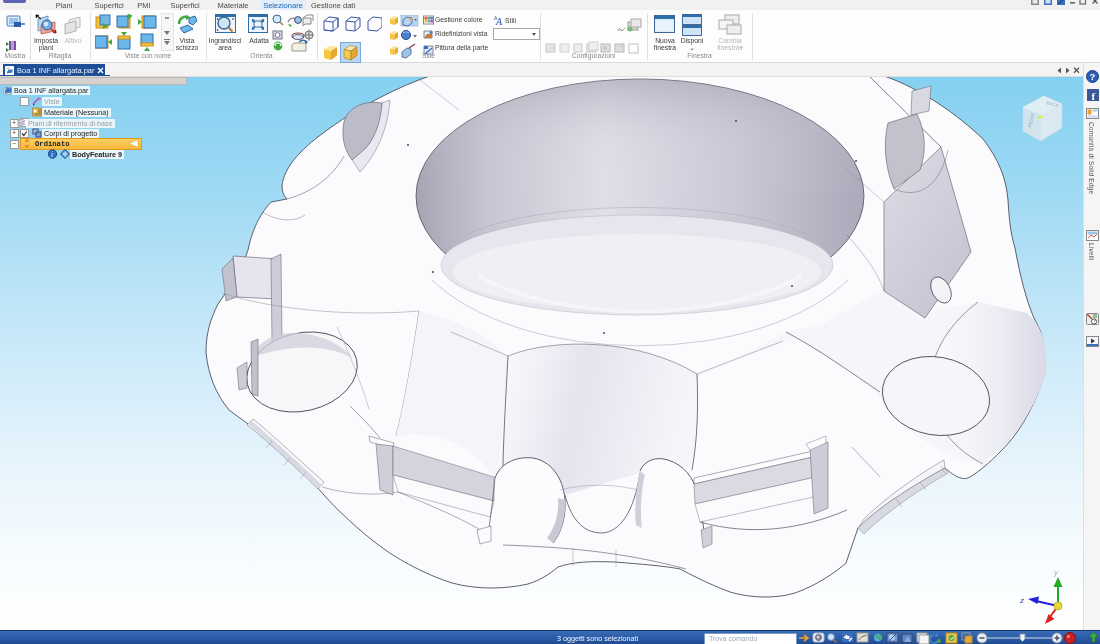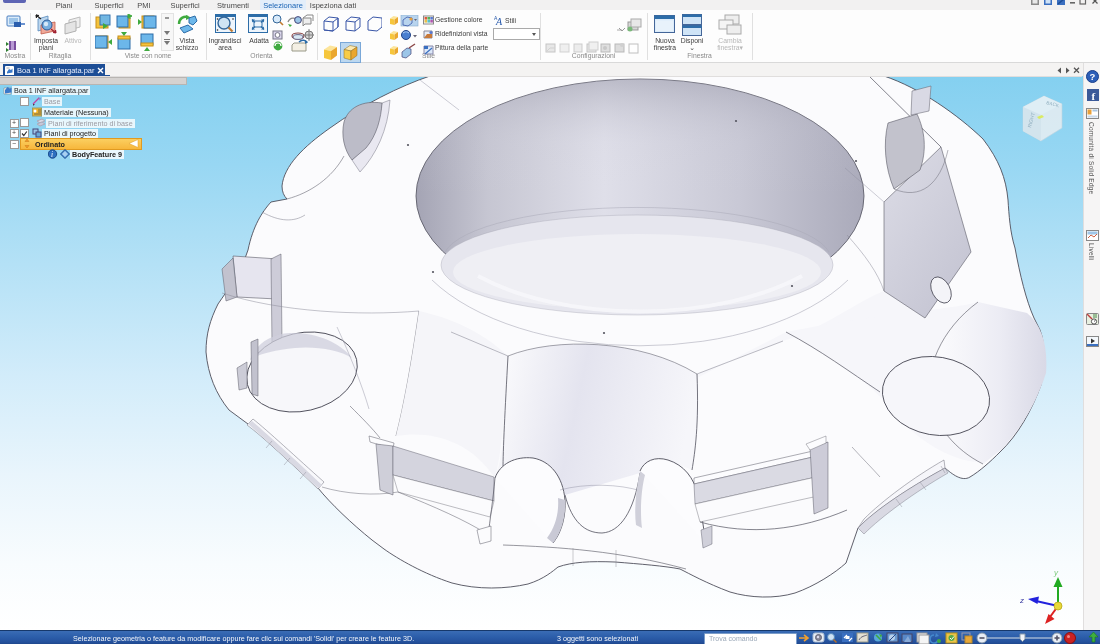--- a/index.html
+++ b/index.html
@@ -33,23 +33,23 @@
   .eb{position:absolute;width:7px;height:7px;background:#fff;border:1px solid #9a9a9a;font-size:7px;line-height:6px;text-align:center;color:#444;}
 </style>
 </head>
 <body>
 <div class="abs" id="titlerow">
   <div style="position:absolute;left:3px;top:-4px;width:23px;height:7px;background:#5d64b4;border-radius:2px;"></div>
   <div class="rtab" style="left:48px;width:32px;">Piani</div>
   <div class="rtab" style="left:90px;width:38px;">Superfici</div>
   <div class="rtab" style="left:132px;width:24px;">PMI</div>
   <div class="rtab" style="left:163px;width:44px;">Superfici</div>
-  <div class="rtab" style="left:212px;width:42px;">Strumenti</div>
+  <div class="rtab" style="left:212px;width:42px;">Materiale</div>
   <div class="rtab sel" style="left:260px;width:46px;">Selezionare</div>
-  <div class="rtab" style="left:308px;width:50px;">Ispeziona dati</div>
+  <div class="rtab" style="left:308px;width:50px;">Gestione dati</div>
   <svg style="position:absolute;left:1028px;top:0" width="72" height="8" viewBox="0 0 72 8">
     <rect x="3" y="-2" width="8" height="7" fill="#8a8a8a"></rect>
       <rect x="4.5" y="-0.5" width="5" height="4" fill="#e8e8e8"></rect>
     <rect x="16" y="-2" width="8" height="7" fill="#3a6fc0"></rect>
       <rect x="17.5" y="-0.5" width="5" height="4" fill="#cfe2f6"></rect>
     <rect x="29" y="-2" width="8" height="7" fill="#3a6fc0"></rect>
       <path d="M30 4 l6 -5" stroke="#1d4e96" stroke-width="1.5" fill="none"></path>
     <rect x="42" y="2" width="5" height="1.6" fill="#666"></rect>
     <rect x="52" y="-1" width="5.5" height="5" fill="none" stroke="#666" stroke-width="1.2"></rect>
     <path d="M64.5 -1.5 l5 5 M69.5 -1.5 l-5 5" stroke="#555" stroke-width="1.3"></path>
@@ -524,48 +524,48 @@
 
 <div class="trow" style="left:3px;top:9px;"><svg width="9" height="10" viewBox="0 0 9 10" style="vertical-align:-2px">
         <path d="M1 3 h7 v6 h-7z" fill="#fff" stroke="#888" stroke-width="0.6"></path>
         <path d="M2 5 l2.5 -3 2.5 1.5 1.5 -1 0 5 -6.5 1z" fill="#3a78c8"></path>
       </svg><span class="thl">Boa 1 INF allargata.par</span></div>
 <div class="cb" style="left:20px;top:21px;"></div>
 <div class="trow" style="left:32px;top:20px;"><svg width="10" height="10" viewBox="0 0 10 10" style="vertical-align:-2px">
         <path d="M1 8 l6 -6" stroke="#c040a0" stroke-width="1.2"></path>
         <path d="M6 1 l3 1 -1 3z" fill="#8888cc"></path>
         <path d="M1 8 l2 0 -2 2z" fill="#444"></path>
-      </svg><span class="thl" style="color:#9a9aa2;">Base</span></div>
+      </svg><span class="thl" style="color:#9a9aa2;">Viste</span></div>
 <div class="trow" style="left:32px;top:30.5px;"><svg width="10" height="10" viewBox="0 0 10 10" style="vertical-align:-2px">
         <rect x="0.5" y="1" width="9" height="8" fill="#f0b429" stroke="#996"></rect>
         <circle cx="3" cy="4" r="1.5" fill="#fff"></circle>
         <path d="M6 3 h3 M6 5 h3 M2 7 h7" stroke="#555" stroke-width="0.8"></path>
       </svg><span class="thl">Materiale (Nessuna)</span></div>
 <div class="eb" style="left:9.5px;top:42.5px;">+</div>
 <div class="cb" style="left:20px;top:42px;"></div>
-<div class="trow" style="left:36px;top:41.5px;"><svg width="10" height="10" viewBox="0 0 10 10" style="vertical-align:-2px">
+<div class="trow" style="left:16px;top:41.5px;"><svg width="10" height="10" viewBox="0 0 10 10" style="vertical-align:-2px">
         <path d="M1 3 l5 -2 3 2 -5 2z" fill="#d8d8e4" stroke="#aab"></path>
         <path d="M1 6 l5 -2 3 2 -5 2z" fill="#c8c8d8" stroke="#aab"></path>
       </svg><span class="thl" style="color:#9a9aa2;">Piani di riferimento di base</span></div>
 <div class="eb" style="left:9.5px;top:53px;">+</div>
 <div class="cb" style="left:20px;top:52.5px;">
       <svg width="7" height="7" viewBox="0 0 7 7" style="position:absolute;left:0;top:0">
         <path d="M1 3.5 l1.8 2 3 -4" fill="none" stroke="#333" stroke-width="1.2"></path>
       </svg>
     </div>
 <div class="trow" style="left:32px;top:52px;"><svg width="10" height="10" viewBox="0 0 10 10" style="vertical-align:-2px">
         <rect x="1" y="1" width="5" height="5" fill="#9cc6ea" stroke="#447"></rect>
         <rect x="4" y="4" width="5" height="5" fill="#6aa8d8" stroke="#447"></rect>
-      </svg><span class="thl">Piani di progetto</span></div>
+      </svg><span class="thl">Corpi di progetto</span></div>
 <div class="eb" style="left:9.5px;top:63.5px;">−</div>
 <div class="trow" style="left:20px;top:62px;width:120px;height:9.5px;background:linear-gradient(180deg,#fbcf60,#f7b73c);border:1px solid #e09a20;">
   <svg width="10" height="9" viewBox="0 0 10 9" style="position:absolute;left:1px;top:0px">
         <path d="M5 0 l2 2.5 -4 0z M5 9 l2 -2.5 -4 0z" fill="#f59a28" stroke="#c87818" stroke-width="0.5"></path>
       </svg>
-  <b style="position:absolute;left:14px;top:1px;">Ordinato</b>
+  <b style="position:absolute;left:14px;top:1px;font-family:Liberation Mono, monospace;">Ordinato</b>
   <svg width="14" height="9" viewBox="0 0 14 9" style="position:absolute;right:2px;top:0">
         <path d="M13 0.5 L4 4.5 13 8.5 Z" fill="#fff" stroke="#e09a20" stroke-width="0.5"></path>
       </svg>
 </div>
 <div class="trow" style="left:48px;top:72.5px;"><svg width="22" height="10" viewBox="0 0 22 10" style="vertical-align:-2px">
         <circle cx="4.5" cy="5" r="4.2" fill="#2d6fc0" stroke="#1a4a8a"></circle>
         <text x="3" y="8" font-size="7.5" fill="#fff" font-style="italic" font-family="Liberation Serif">i</text>
         <path d="M17 0.5 l4.5 4.5 -4.5 4.5 -4.5 -4.5z" fill="#4a90d8" stroke="#1a4a8a"></path>
         <path d="M17 2 l3 3 -3 3 -3 -3z" fill="#a8d0f0"></path>
       </svg><span class="thl"><b>BodyFeature 9</b></span></div>
@@ -599,21 +599,20 @@
     <circle cx="8" cy="8.5" r="2.6" fill="#fff" stroke="#555"></circle>
     <path d="M8 8.5 l1.6 -1.4" stroke="#555"></path>
   </svg>
   <svg style="position:absolute;left:2px;top:273px" width="13" height="11" viewBox="0 0 13 11">
     <rect x="0.5" y="0.5" width="12" height="10" fill="#f4f8fc" stroke="#888"></rect>
     <path d="M5 2.5 l4 2.5 -4 2.5z" fill="#333"></path>
     <rect x="1" y="8" width="11" height="2" fill="#3a6fc0"></rect>
   </svg>
 </div>
 <div class="abs" id="statusbar">
-  <div class="st" style="left:73px;">Selezionare geometria o feature da modificare oppure fare clic sui comandi 'Solidi' per creare le feature 3D.</div>
   <div class="st" style="left:557px;">3 oggetti sono selezionati</div>
   <div style="position:absolute;left:704px;top:1.5px;width:91px;height:10px;background:#fff;border:1px solid #7a9cc8;border-radius:1px;">
     <span style="position:absolute;left:4px;top:1px;font-size:7px;color:#9aa8b8;">Trova comando</span>
   </div>
   <svg style="position:absolute;left:798px;top:1px" width="285px" height="12" viewBox="0 0 285 12">
     <path d="M1 6 h8 M6 3 l4 3 -4 3" stroke="#f0a030" stroke-width="1.6" fill="none"></path>
     <g>
       <rect x="15" y="1" width="11" height="9" rx="2" fill="#e8eef6" stroke="#aabbd0"></rect>
         <circle cx="20.5" cy="5.5" r="3" fill="#889" stroke="#667"></circle>
         <circle cx="20" cy="5" r="1.2" fill="#dde"></circle>

